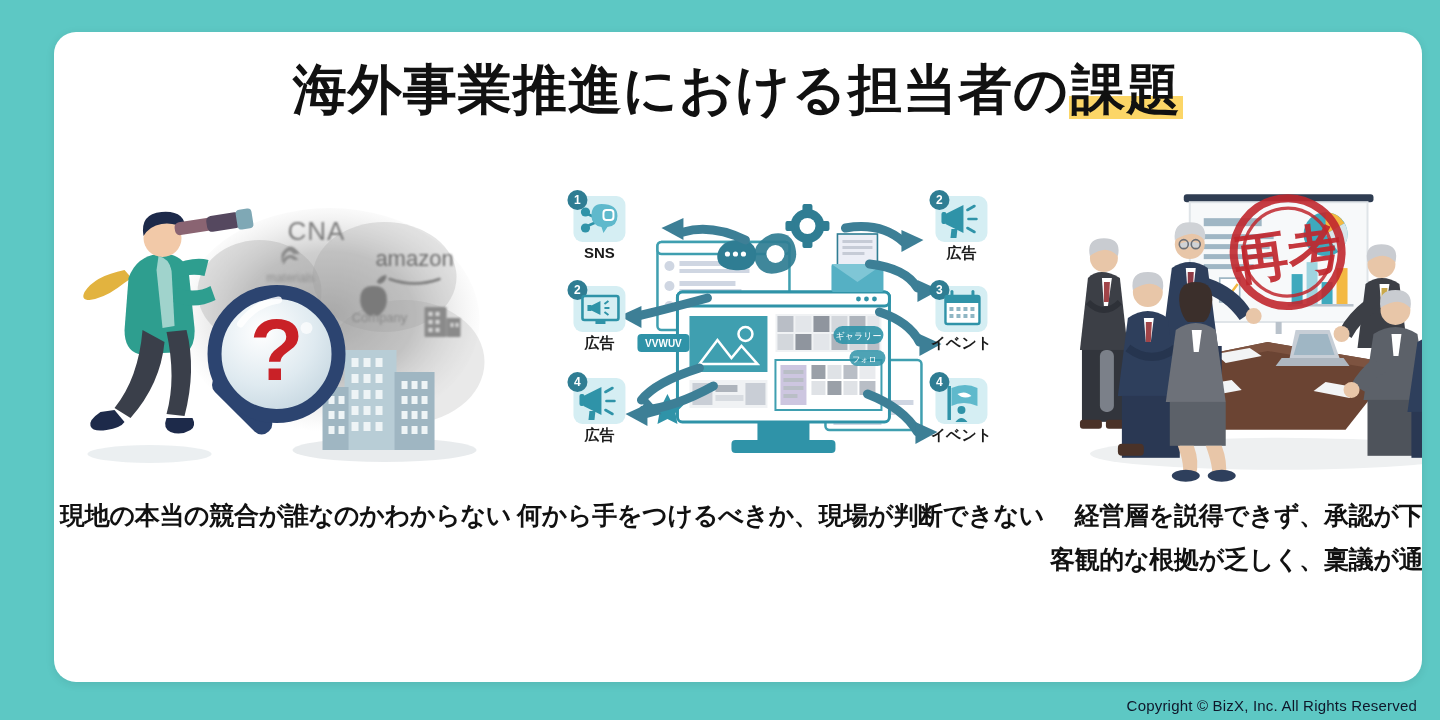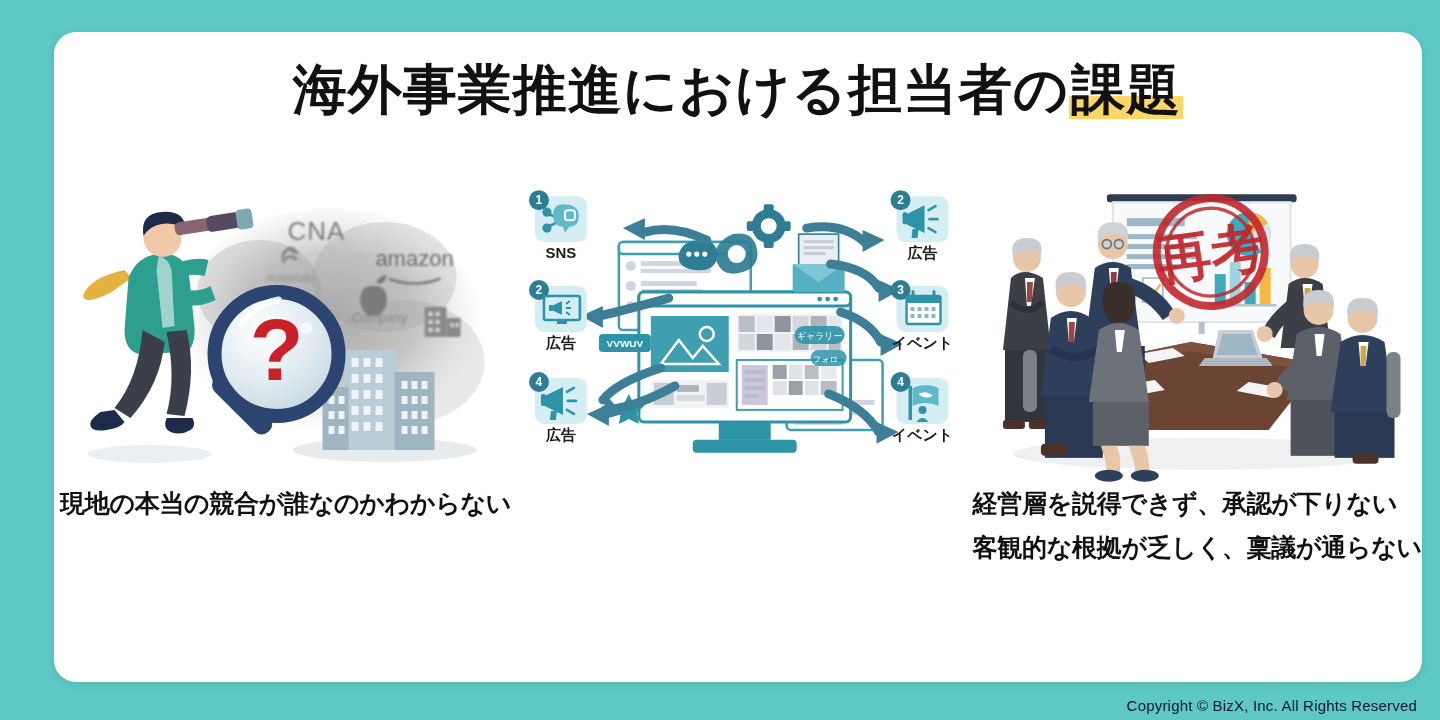--- a/index.html
+++ b/index.html
@@ -67,21 +67,22 @@
     flex-direction: column;
     align-items: center;
   }
   .art {
     width: 100%;
     height: 300px;
     position: relative;
   }
   .art svg { display: block; width: 100%; height: 100%; }
   .caption {
-    text-align: left;
+    margin-top: 12px;
+    text-align: right;
     font-size: 25px;
     font-weight: bold;
     color: #111111;
     line-height: 1.75;
     letter-spacing: -0.3px;
     white-space: nowrap;
     padding-left: 6px;
   }
   .caption .l2 { display: block; }
   
@@ -488,20 +489,21 @@
                 <path d="M402 206 q14 -6 26 0 l0 18 q-14 -6 -26 0 z" fill="#5fb9cc"></path>
                 <path d="M408 212 q8 -4 14 2 q-8 4 -14 -2 z" fill="#ffffff"></path>
                 <circle cx="412" cy="228" r="4" fill="#2f93a8"></circle>
                 <path d="M406 240 q6 -8 12 0 z" fill="#2f93a8"></path>
               </g>
               <text x="412" y="258" font-size="15" font-weight="bold" fill="#1a1a1a" text-anchor="middle" font-family="'Liberation Sans',sans-serif">イベント</text>
             </g>
           </svg>
         </div>
         <div class="caption">
+          <span class="l2">何から手をつけるべきか、現場が判断できない</span>
         </div>
       </div>
 
       <div class="panel">
         <div class="art">
           <svg viewBox="0 0 456 300" xmlns="http://www.w3.org/2000/svg">
 
             <ellipse cx="236" cy="272" rx="190" ry="16" fill="#eef0f1"></ellipse>
 
             <g>

